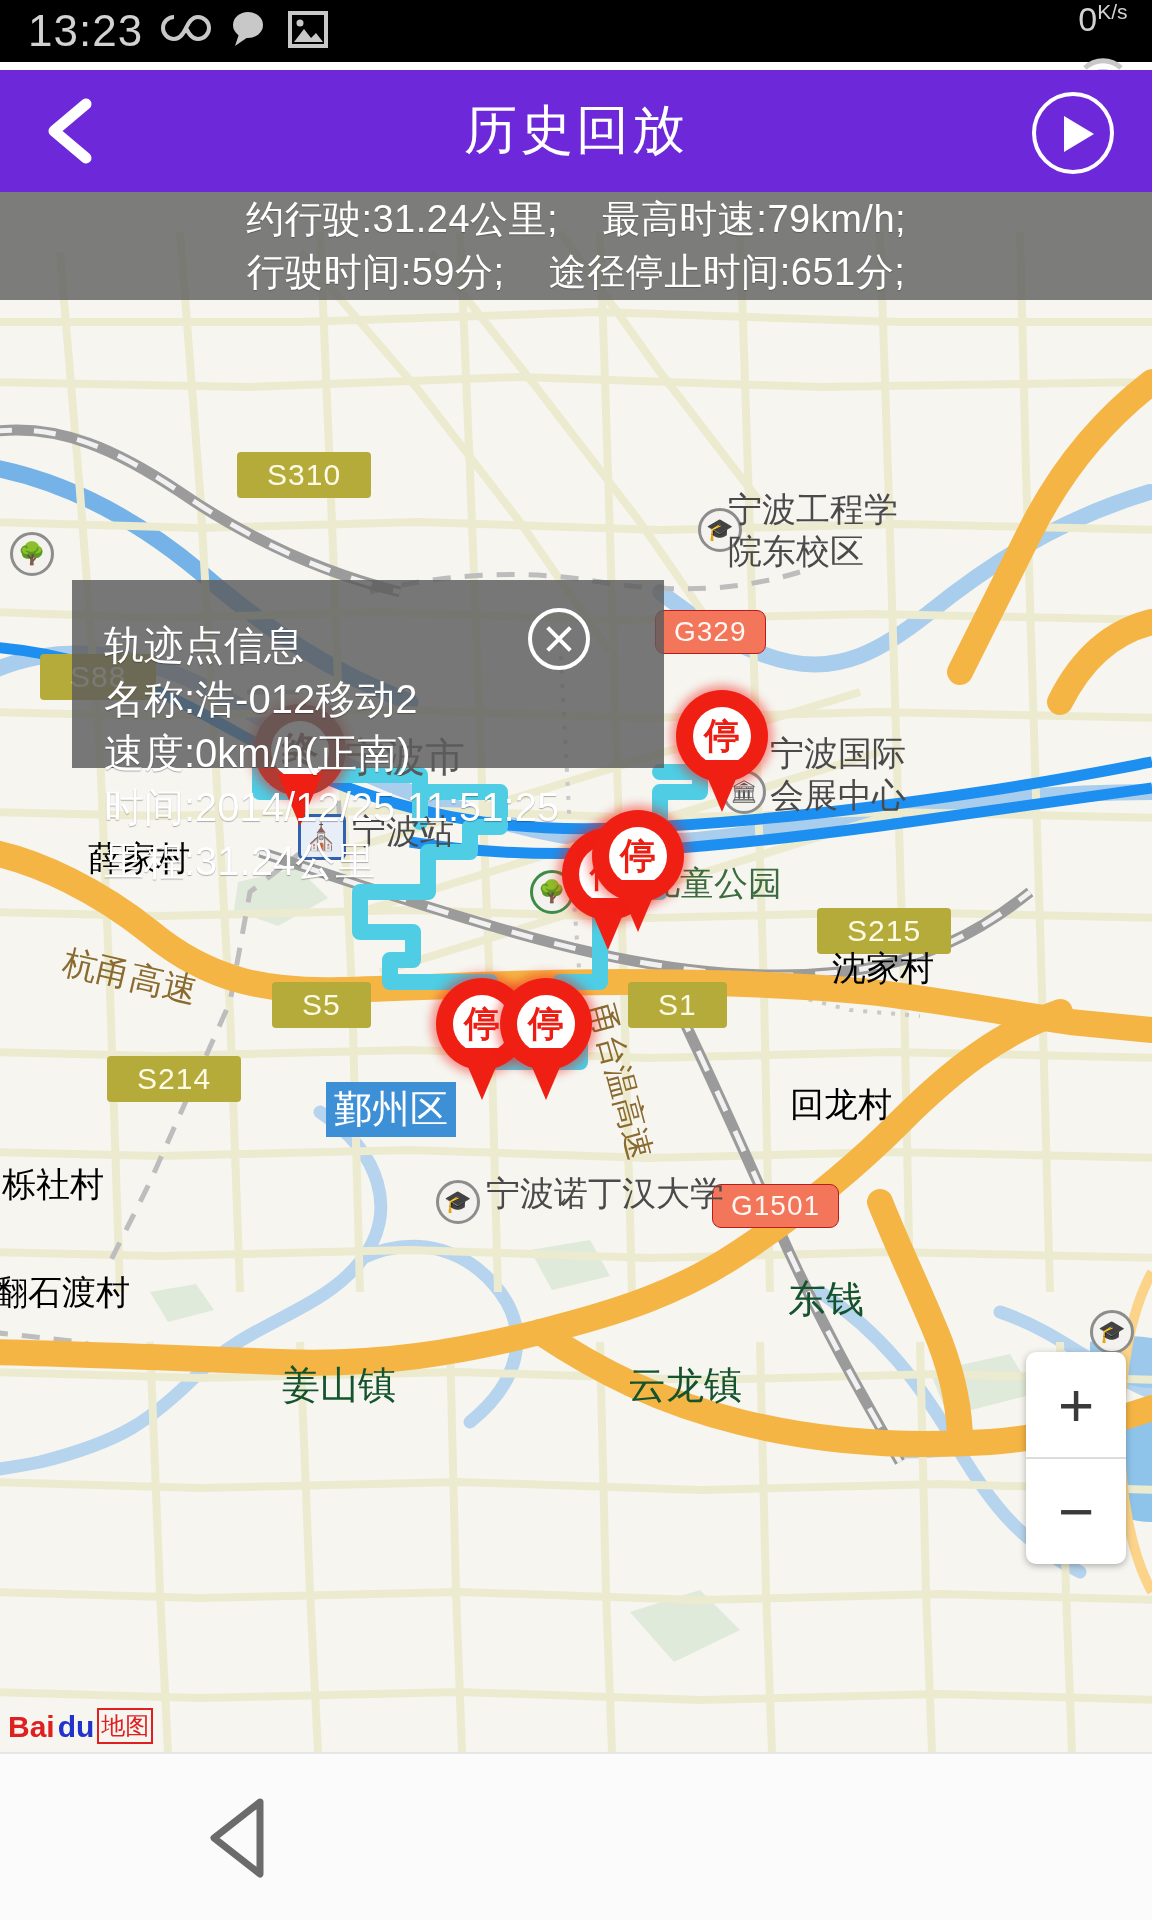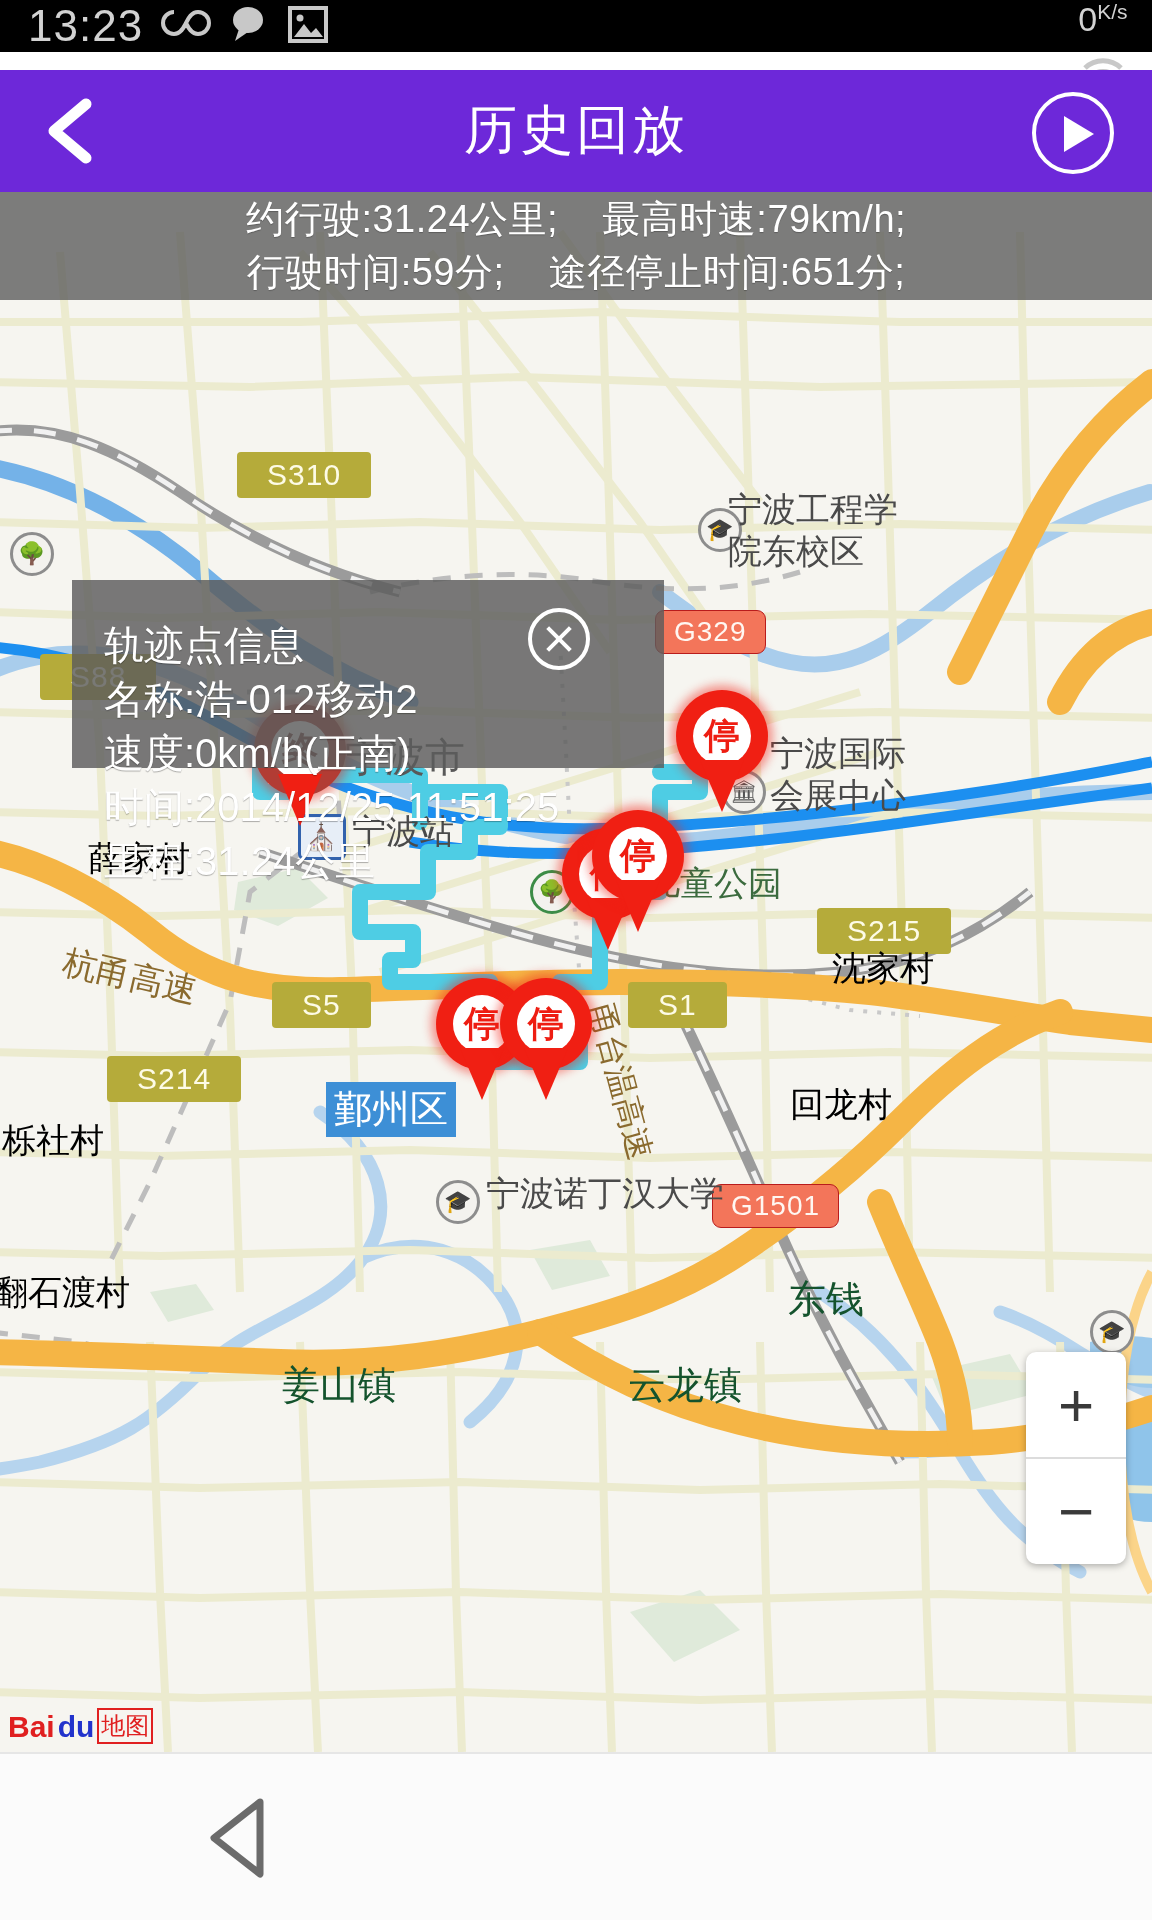--- a/index.html
+++ b/index.html
@@ -1,21 +1,21 @@
 <!DOCTYPE html>
 <html><head>
 <meta charset="utf-8">
 <style>
   * { margin:0; padding:0; box-sizing:border-box; }
   html,body { width:1152px; height:1920px; background:#fff;
     font-family:"Liberation Sans","DejaVu Sans",sans-serif; overflow:hidden; }
   #screen { position:relative; width:1152px; height:1920px; overflow:hidden; background:#fff; }
 
   
-  .statusbar { position:absolute; left:0; top:0; width:1152px; height:52px;
+  .statusbar { position:absolute; left:0; top:0; width:1152px; height:62px;
     background:#000; color:#c8c8c8; display:flex; align-items:center; }
   .sb-left { display:flex; align-items:center; gap:18px; padding-left:28px; }
   .sb-time { font-size:44px; letter-spacing:1px; color:#d2d2d2; }
   .sb-right { position:absolute; right:22px; top:0; height:70px;
     display:flex; align-items:center; gap:16px;flex-direction:column; }
   .sb-rate { font-size:34px; color:#d2d2d2; }
   .sb-rate sup { font-size:21px; }
   .sb-batt-num { font-size:40px; color:#a3a3a3; }
   .ico { display:inline-block; }
 
@@ -344,21 +344,21 @@
 
     <div class="mlabel lbl-poi" style="left:728px;top:296px">宁波工程学<br>院东校区</div>
     <div class="mlabel lbl-poi" style="left:770px;top:540px">宁波国际<br>会展中心</div>
     <div class="mlabel lbl-city" style="left:345px;top:538px">宁波市</div>
     <div class="mlabel lbl-poi" style="left:352px;top:618px">宁波站</div>
     <div class="mlabel lbl-vill" style="left:88px;top:644px">薛家村</div>
     <div class="mlabel lbl-poi" style="left:578px;top:670px; color:#3b6b3e;">宁波儿童公园</div>
     <div class="mlabel lbl-vill" style="left:832px;top:754px">沈家村</div>
     <div class="mlabel lbl-vill" style="left:790px;top:890px">回龙村</div>
     <div class="mlabel lbl-dist" style="left:326px;top:890px">鄞州区</div>
-    <div class="mlabel lbl-vill" style="left:2px;top:926px">栎社村</div>
+    <div class="mlabel lbl-vill" style="left:2px;top:970px">栎社村</div>
     <div class="mlabel lbl-poi" style="left:486px;top:980px">宁波诺丁汉大学</div>
     <div class="mlabel lbl-vill" style="left:-6px;top:1078px">翻石渡村</div>
     <div class="mlabel lbl-town" style="left:788px;top:1082px">东钱</div>
     <div class="mlabel lbl-town" style="left:282px;top:1168px">姜山镇</div>
     <div class="mlabel lbl-town" style="left:628px;top:1168px">云龙镇</div>
     <div class="mlabel" style="left:62px;top:762px; font-size:34px; color:#8a6a2e; transform:rotate(13deg);">杭甬高速</div>
     <div class="mlabel" style="left:540px;top:868px; font-size:32px; color:#8a6a2e; transform:rotate(75deg);">甬台温高速</div>
 
     <div class="pin endpin" style="left:254px;top:512px; z-index:3;">
       <div class="head"></div>

